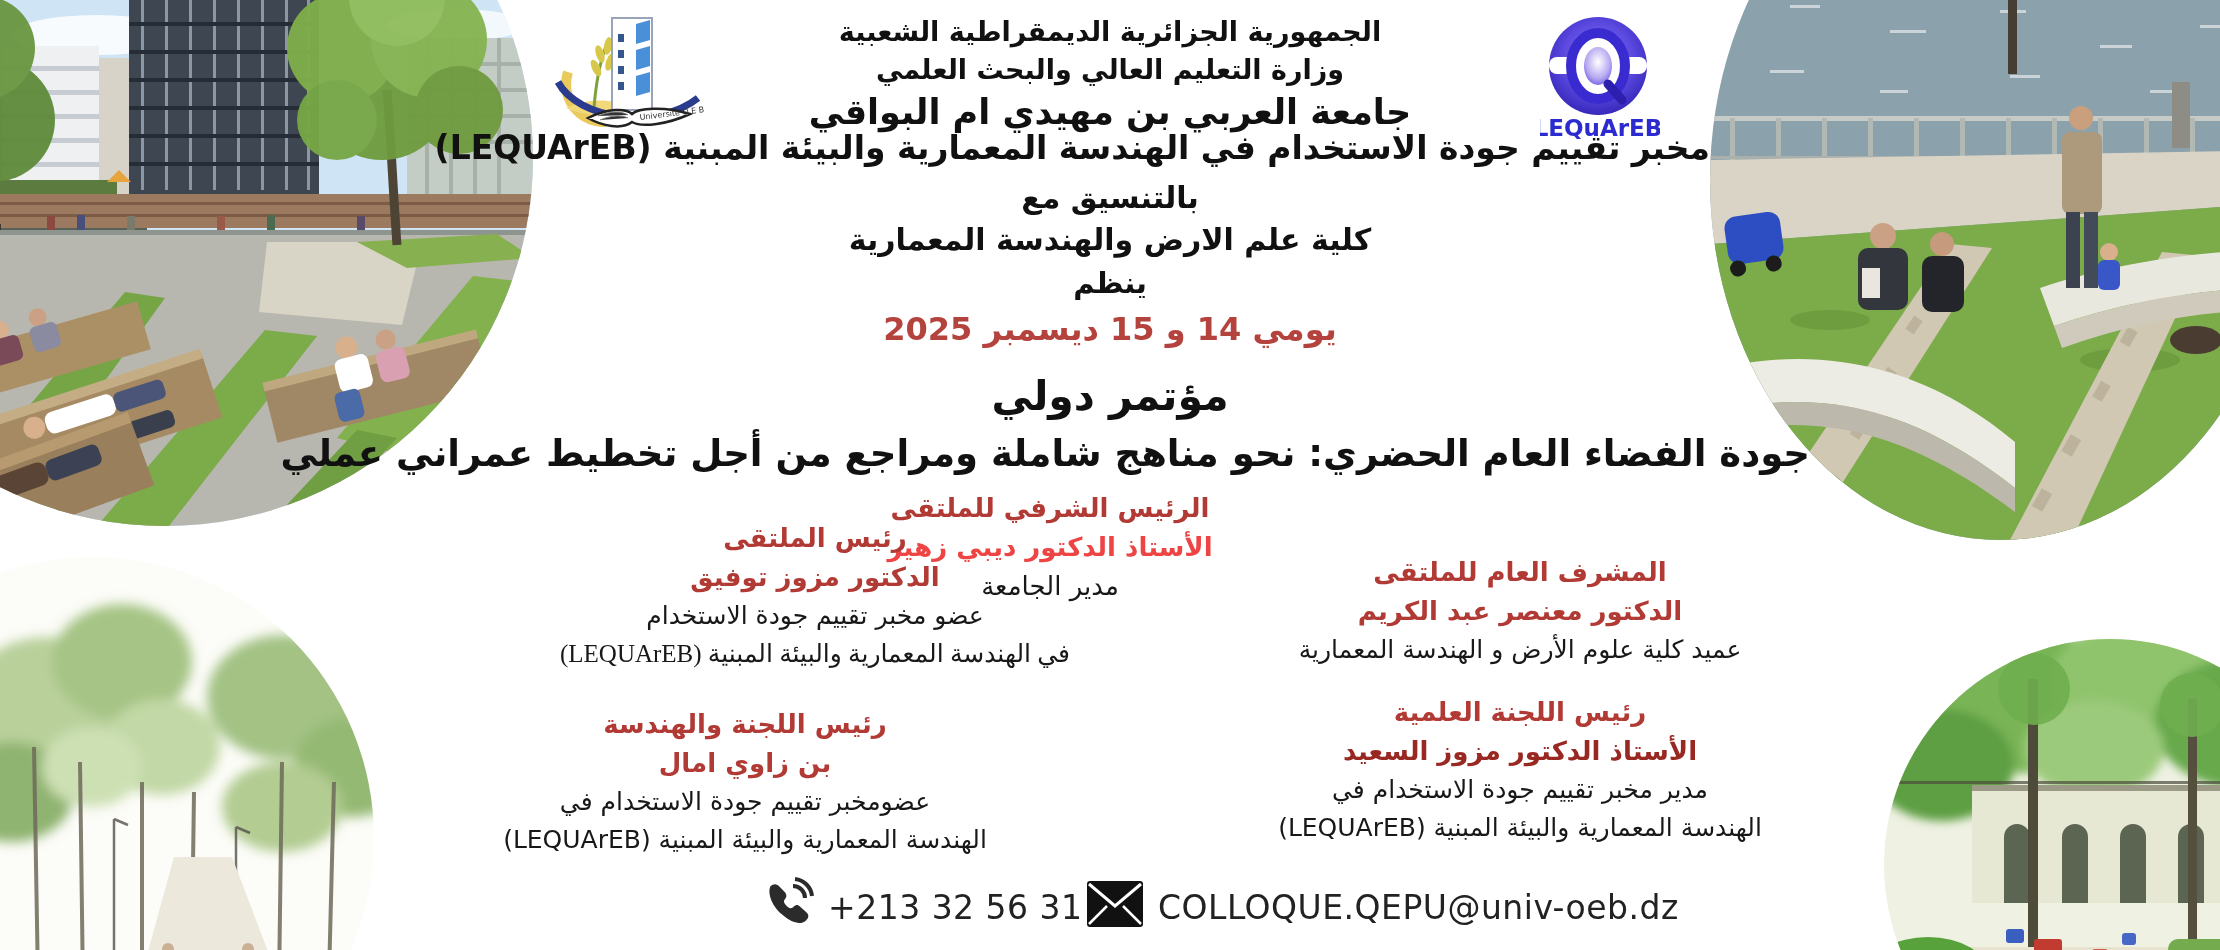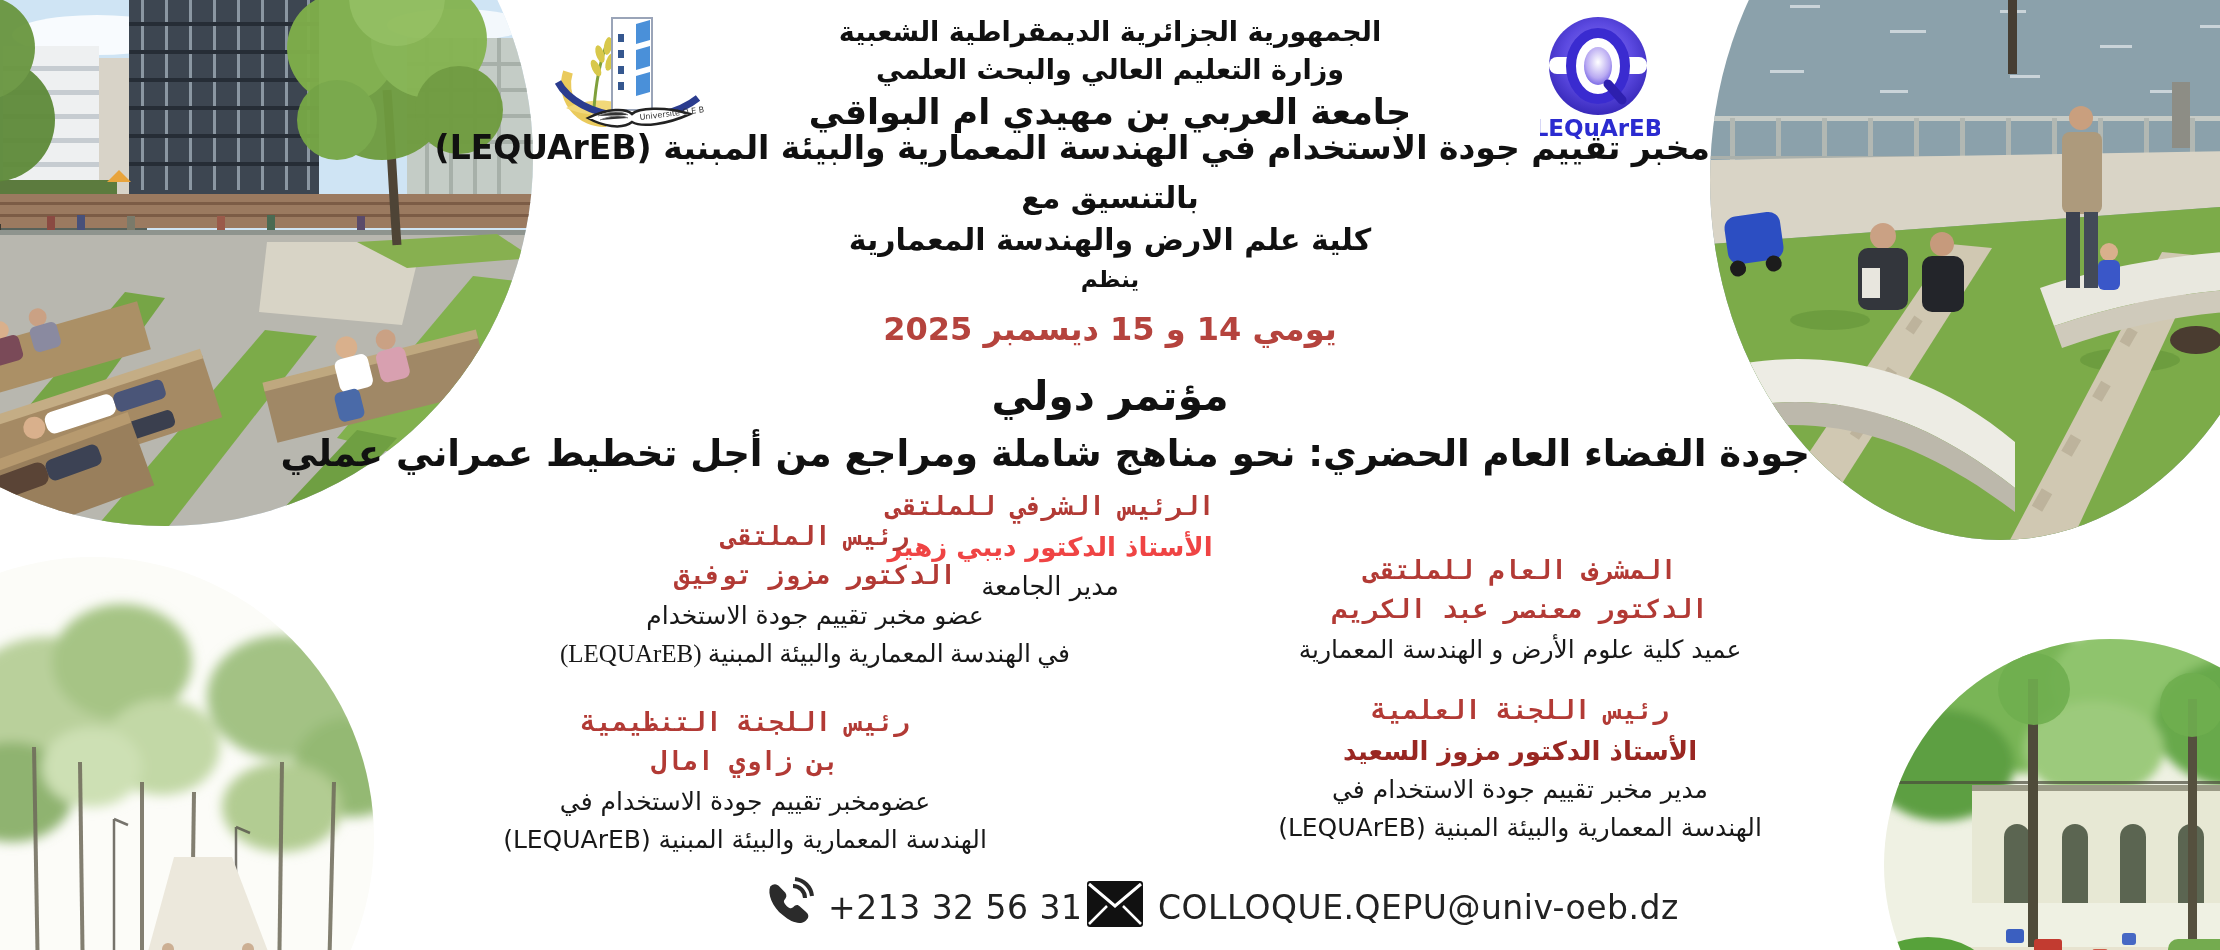--- a/index.html
+++ b/index.html
@@ -4,21 +4,21 @@
 <style>
   html,body{margin:0;padding:0;background:#ffffff;}
   .poster{
     position:relative;width:2220px;height:950px;background:#ffffff;overflow:hidden;
     font-family:"DejaVu Sans",sans-serif;color:#111;
   }
   .abs{position:absolute;}
   .ar{direction:rtl;unicode-bidi:plaintext;}
   .ctr{text-align:center;white-space:nowrap;}
   .b{font-weight:bold;}
-  .red{color:#b23a35;font-family:Liberation Mono, monospace;}
+  .red{color:#b23a35;}
   .red2{color:#ef4444;}
   .darkred{color:#992722;}
   .blk{color:#181818;}
   .photo{position:absolute;overflow:hidden;border-radius:50%;}
   .photo svg{display:block;}
   .cblock p{margin:0 0 10px 0;line-height:1.12;}
   .contact-txt{font-size:33px;color:#222;letter-spacing:.5px;white-space:nowrap;}
 </style>
 </head>
 <body>
@@ -436,41 +436,41 @@
       <text x="58" y="126" font-size="23" font-weight="bold" fill="#2b2bd0" text-anchor="middle" font-family="DejaVu Sans, sans-serif">LEQuArEB</text>
     </svg>
   </div>
 
   <div class="abs ar ctr b" style="left:660px;top:16px;width:900px;font-size:27px;">الجمهورية الجزائرية الديمقراطية الشعبية</div>
   <div class="abs ar ctr b" style="left:660px;top:54px;width:900px;font-size:27px;">وزارة التعليم العالي والبحث العلمي</div>
   <div class="abs ar ctr b" style="left:660px;top:92px;width:900px;font-size:35px;">جامعة العربي بن مهيدي ام البواقي</div>
   <div class="abs ar ctr b" style="left:510px;top:128px;width:1200px;font-size:33px;">مخبر  تقييم جودة الاستخدام في الهندسة المعمارية والبيئة المبنية (LEQUArEB)</div>
   <div class="abs ar ctr b" style="left:760px;top:180px;width:700px;font-size:30px;">بالتنسيق مع</div>
   <div class="abs ar ctr b" style="left:760px;top:222px;width:700px;font-size:30px;">كلية علم الارض والهندسة المعمارية</div>
-  <div class="abs ar ctr b" style="left:760px;top:266px;width:700px;font-size:23px;">ينظم</div>
+  <div class="abs ar ctr b" style="left:760px;top:266px;width:700px;font-size:29px;">ينظم</div>
   <div class="abs ar ctr b" style="left:760px;top:310px;width:700px;font-size:32px;color:#b5433d;">يومي 14 و 15 ديسمبر 2025</div>
 
   <div class="abs ar ctr b" style="left:810px;top:372px;width:600px;font-size:41px;">مؤتمر دولي</div>
   <div class="abs ar ctr b" style="left:410px;top:432px;width:1400px;font-size:37px;">جودة الفضاء العام الحضري: نحو مناهج شاملة ومراجع من أجل تخطيط عمراني عملي</div>
 
   <div class="abs ar ctr cblock" style="left:830px;top:494px;width:440px;font-size:26px;">
     <p class="b red">الرئيس الشرفي للملتقى</p>
     <p class="b red2">الأستاذ الدكتور ديبي زهير</p>
     <p class="blk">مدير الجامعة</p>
   </div>
 
   <div class="abs ar ctr cblock" style="left:530px;top:524px;width:570px;font-size:26px;">
     <p class="b red">رئيس الملتقى</p>
     <p class="b red">الدكتور مزوز توفيق</p>
     <p class="blk" style="font-size:25px;">عضو مخبر تقييم جودة الاستخدام</p>
     <p class="blk" style="font-size:25px;font-family:Liberation Serif, serif;">في الهندسة المعمارية والبيئة المبنية (LEQUArEB)</p>
   </div>
 
   <div class="abs ar ctr cblock" style="left:460px;top:710px;width:570px;font-size:26px;">
-    <p class="b red">رئيس اللجنة التنظيمية</p>
+    <p class="b red">رئيس اللجنة والهندسة</p>
     <p class="b red">بن زاوي امال</p>
     <p class="blk" style="font-size:25px;">عضومخبر تقييم جودة الاستخدام في</p>
     <p class="blk" style="font-size:25px;">الهندسة المعمارية والبيئة المبنية (LEQUArEB)</p>
   </div>
 
   <div class="abs ar ctr cblock" style="left:1270px;top:558px;width:500px;font-size:26px;">
     <p class="b red">المشرف العام للملتقى</p>
     <p class="b red">الدكتور معنصر عبد الكريم</p>
     <p class="blk" style="font-size:25px;">عميد كلية علوم الأرض و الهندسة المعمارية</p>
   </div>

